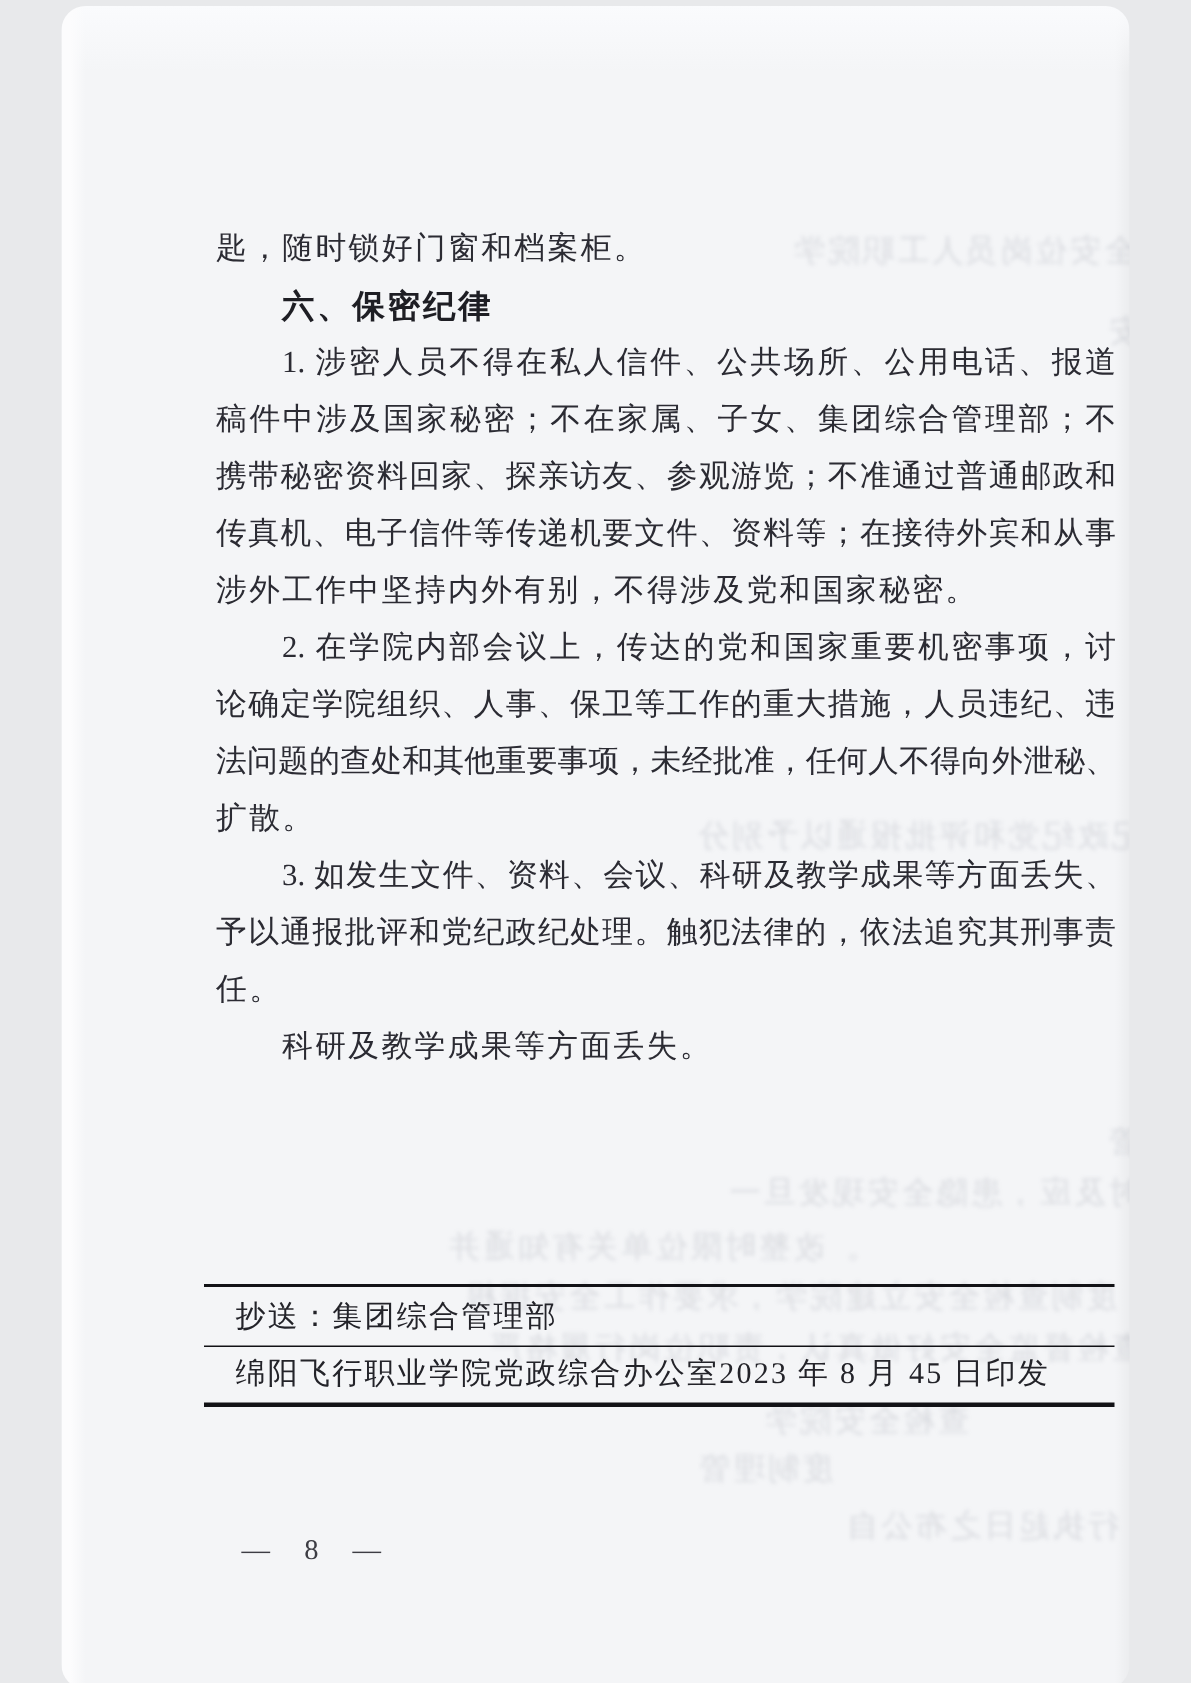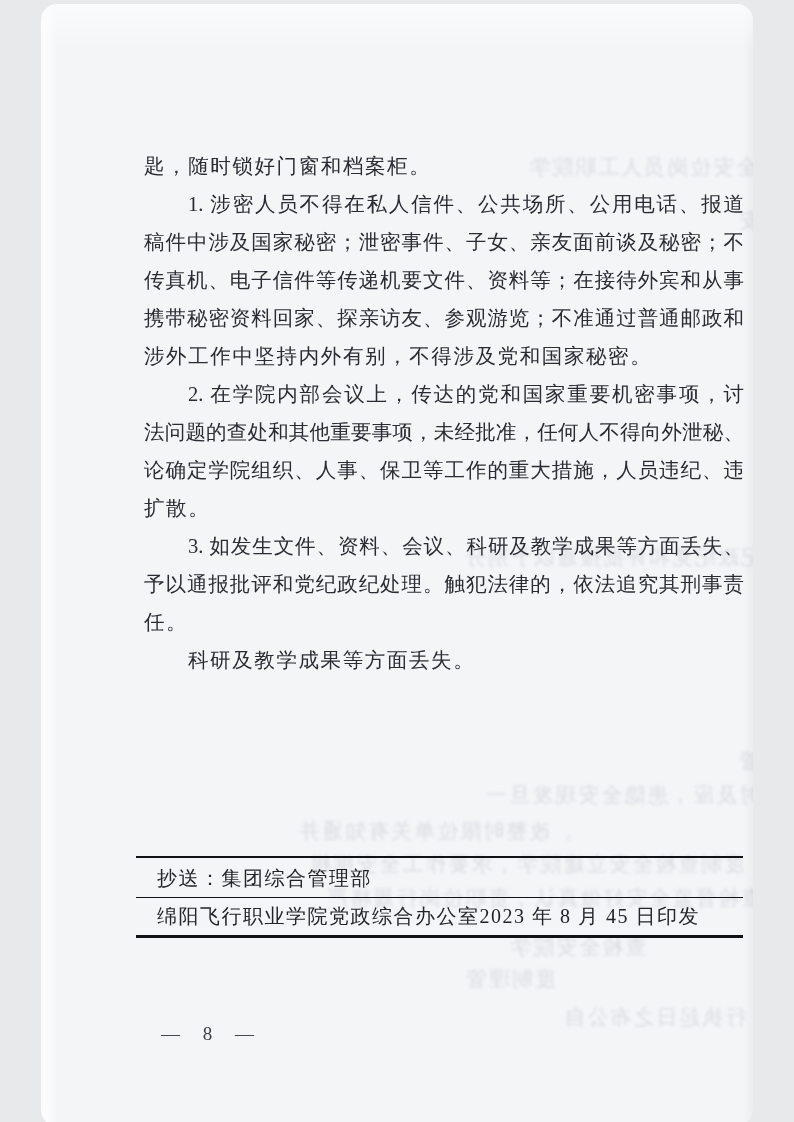--- a/index.html
+++ b/index.html
@@ -81,28 +81,29 @@
   <div class="ghost" style="top:778px;left:300px;width:488px;">，告报时及应，患隐全安现发旦一</div>
   <div class="ghost" style="top:814px;left:102px;width:430px;">。改整时限位单关有知通并</div>
   <div class="ghost" style="top:847px;left:102px;width:625px;">，度制查检全安立建院学，求要作工全安据根</div>
   <div class="ghost" style="top:881px;left:102px;width:688px;">。作工查检督监全安好做真认，责职位岗行履格严</div>
   <div class="ghost" style="top:930px;left:335px;width:270px;">查检全安院学</div>
   <div class="ghost" style="top:962px;left:330px;width:185px;">度制理管</div>
   <div class="ghost" style="top:1000px;left:405px;width:300px;">行执起日之布公自</div>
 
   <div class="textcol">
     <div class="bline">匙，随时锁好门窗和档案柜。</div>
+    <div class="bline heading indent">六、保密纪律</div>
     <div class="bline fill indent">1. 涉密人员不得在私人信件、公共场所、公用电话、报道</div>
-    <div class="bline fill">稿件中涉及国家秘密；泄密事件、子女、亲友面前谈及秘密；不</div>
+    <div class="bline fill">稿件中涉及国家秘密；不在家属、子女、集团综合管理部；不</div>
+    <div class="bline fill">携带秘密资料回家、探亲访友、参观游览；不准通过普通邮政和</div>
     <div class="bline fill">传真机、电子信件等传递机要文件、资料等；在接待外宾和从事</div>
-    <div class="bline fill">携带秘密资料回家、探亲访友、参观游览；不准通过普通邮政和</div>
     <div class="bline">涉外工作中坚持内外有别，不得涉及党和国家秘密。</div>
     <div class="bline fill indent">2. 在学院内部会议上，传达的党和国家重要机密事项，讨</div>
+    <div class="bline fill">论确定学院组织、人事、保卫等工作的重大措施，人员违纪、违</div>
     <div class="bline fill">法问题的查处和其他重要事项，未经批准，任何人不得向外泄秘、</div>
-    <div class="bline fill">论确定学院组织、人事、保卫等工作的重大措施，人员违纪、违</div>
     <div class="bline">扩散。</div>
     <div class="bline fill indent">3. 如发生文件、资料、会议、科研及教学成果等方面丢失、</div>
     <div class="bline fill">予以通报批评和党纪政纪处理。触犯法律的，依法追究其刑事责</div>
     <div class="bline">任。</div>
     <div class="bline indent">科研及教学成果等方面丢失。</div>
   </div>
 
   <div class="docfooter">
     <div class="footer-row1">
       <span>抄送：集团综合管理部</span>

